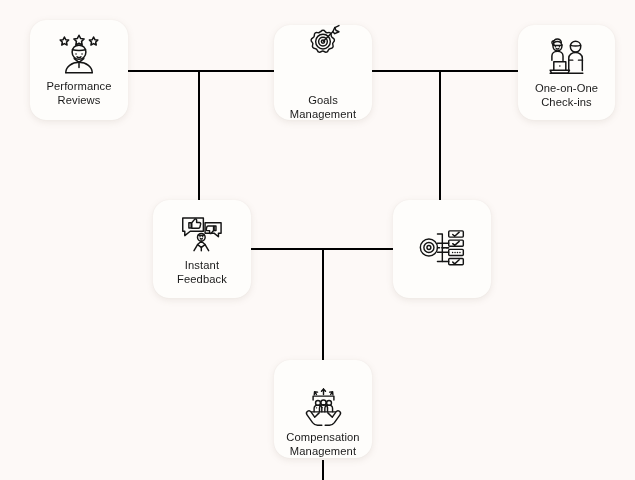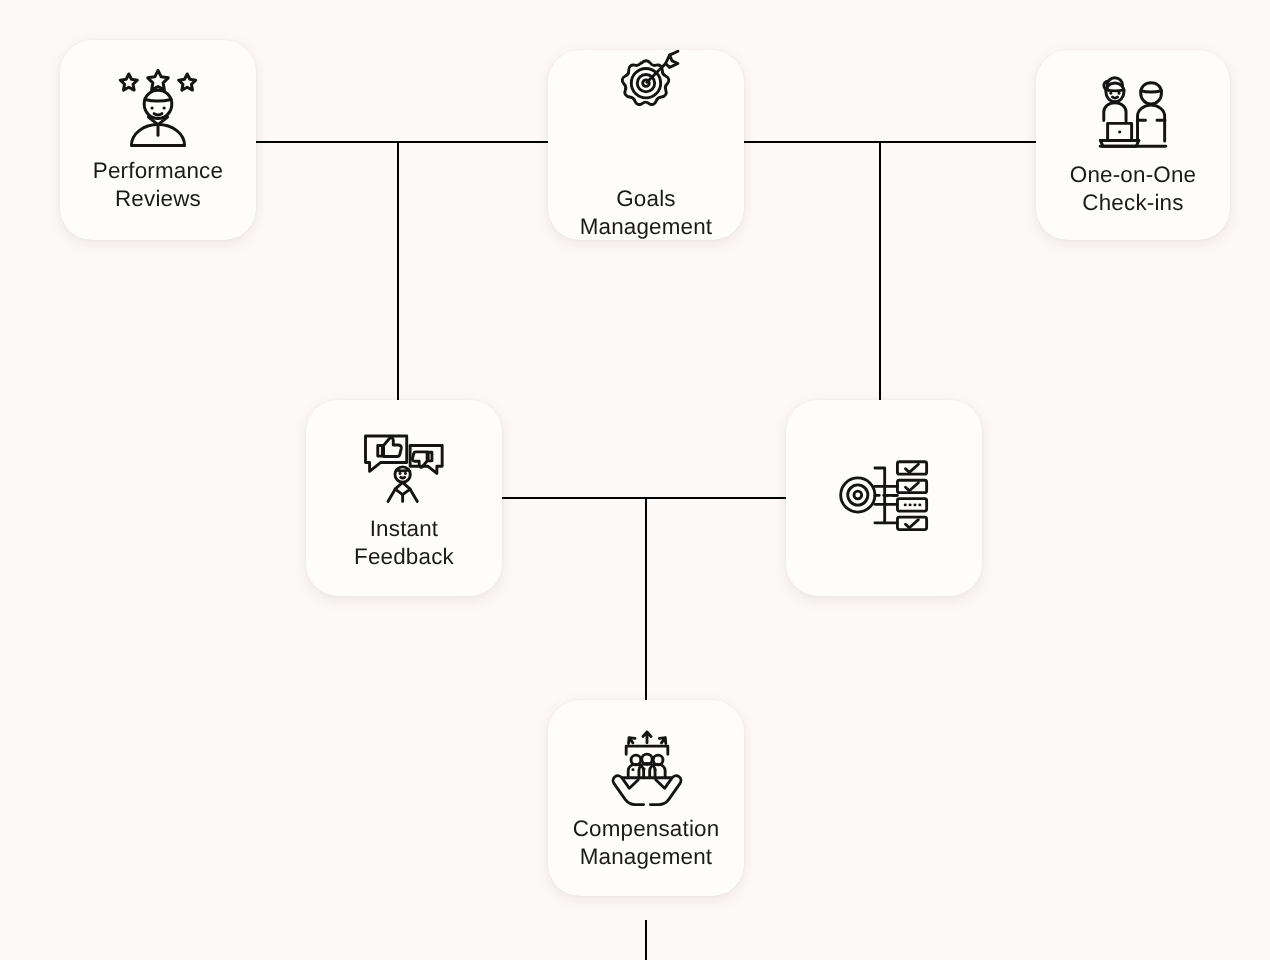--- a/index.html
+++ b/index.html
@@ -172,21 +172,21 @@
       <path d="M40 28.9h.1M42.9 28.9h.1M45.8 28.9h.1M48.7 28.9h.1"></path>
       <path d="M22 6.9h5.8v16.3h7.6"></path>
       <path d="M22 17.9h5.8"></path>
       <path d="M22 23.2h13.4" stroke-dasharray="2.6 2.6"></path>
       <path d="M22 28.6h5.8"></path>
       <path d="M22 39.6h5.8V23.2"></path>
       <path d="M27.8 17.9h7.6M27.8 28.6h7.6M27.8 39.6h7.6"></path>
     </svg>
       </div>
     </div>
-    <div class="node-card" style="left: 274px; top: 350px; width: 98px; height: 98px;">
+    <div class="node-card" style="left: 274px; top: 360px; width: 98px; height: 98px; justify-content: flex-end;">
       <div class="node-icon">
     <svg viewBox="0 0 56 48" width="47" height="41" fill="none" stroke="#141414" stroke-width="1.7" stroke-linecap="round" stroke-linejoin="round">
       <path d="M19.6 9.6l-2.3-3.1-.3 3.5M17.3 6.5l3.6.4"></path>
       <path d="M28 3.2v6.4M28 3.2l-2.4 2.6M28 3.2l2.4 2.6"></path>
       <path d="M36.6 9.6l2.3-3.1.3 3.5M38.9 6.5l-3.6.4"></path>
       <path d="M15.6 16.4v-4.8h24.8v4.8"></path>
       <circle cx="21.4" cy="19.8" r="2.9"></circle>
       <circle cx="28" cy="19.4" r="3.1"></circle>
       <circle cx="34.6" cy="19.8" r="2.9"></circle>
       <path d="M16.8 30.4v-4c0-2.4 2-4 4.6-4s4.6 1.6 4.6 4v4"></path>

